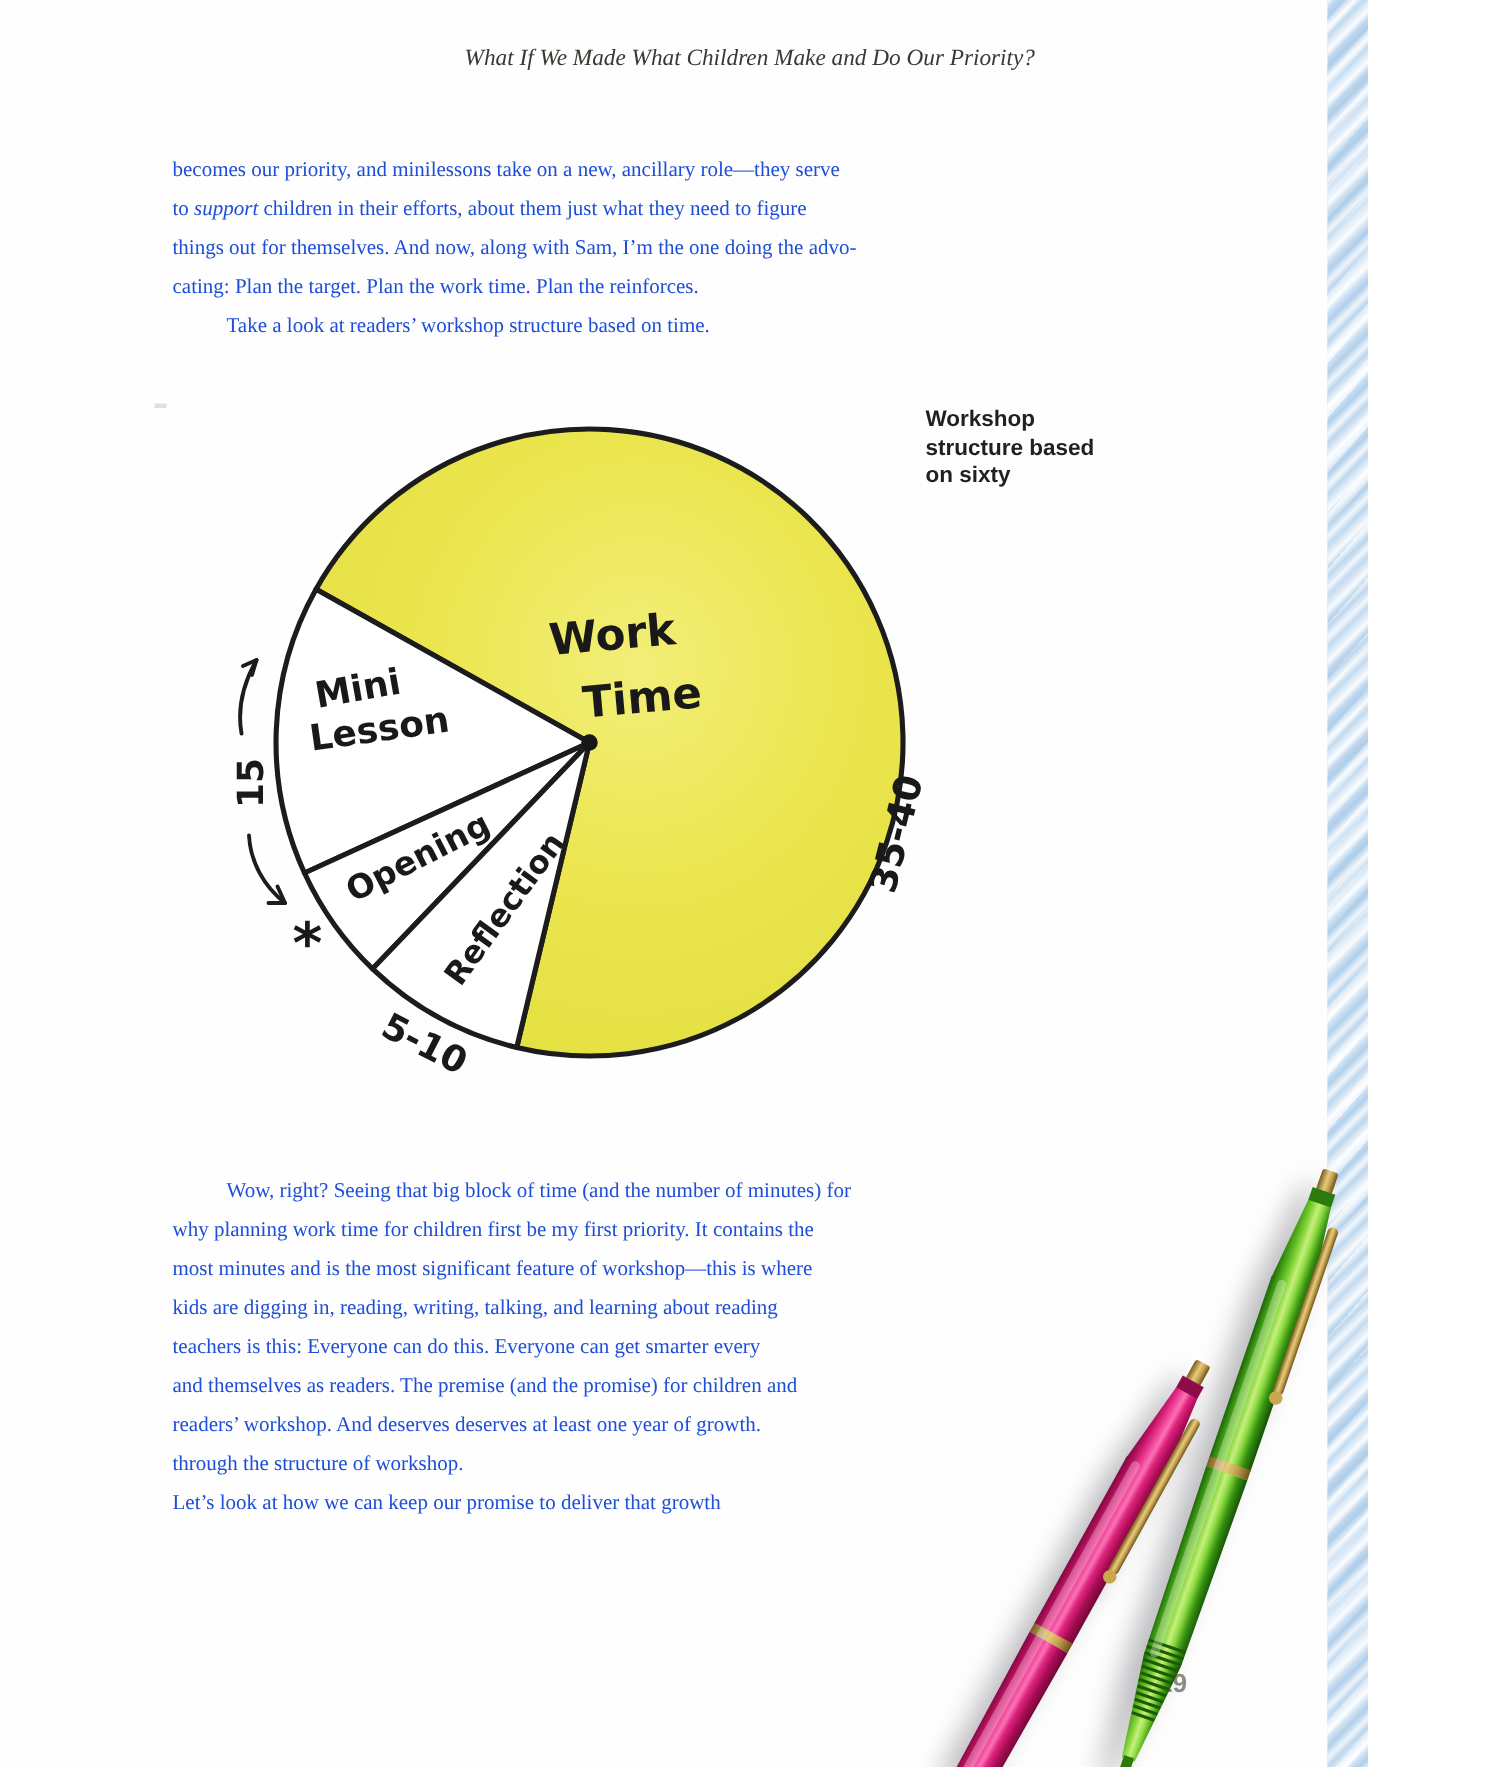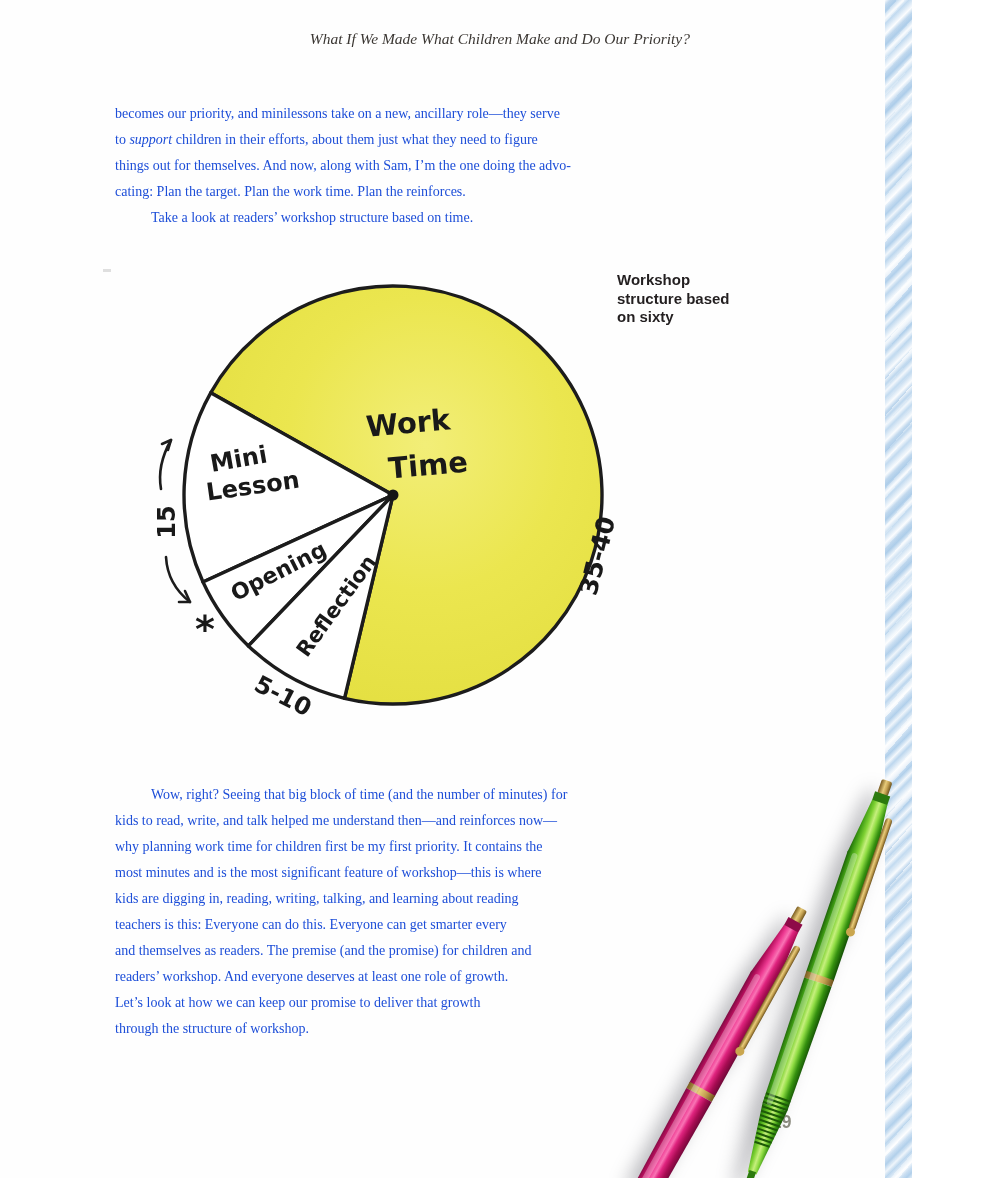--- a/index.html
+++ b/index.html
@@ -102,29 +102,28 @@
   </svg>
 
   <div class="caption">
     <div>Workshop</div>
     <div>structure based</div>
     <div>on sixty</div>
   </div>
 
   <div class="para para2">
     <div class="line indent">Wow, right? Seeing that big block of time (and the number of minutes) for</div>
-    <div class="line">kids to read, write, and talk helped me understand then—and reinforces now—</div>
     <div class="line">why planning work time for children first be my first priority. It contains the</div>
     <div class="line">most minutes and is the most significant feature of workshop—this is where</div>
     <div class="line">kids are digging in, reading, writing, talking, and learning about reading</div>
     <div class="line">teachers is this: Everyone can do this. Everyone can get smarter every</div>
     <div class="line">and themselves as readers. The premise (and the promise) for children and</div>
-    <div class="line">readers’ workshop. And everyone deserves at least one role of growth.</div>
+    <div class="line">readers’ workshop. And deserves deserves at least one year of growth.</div>
+    <div class="line">through the structure of workshop.</div>
     <div class="line">Let’s look at how we can keep our promise to deliver that growth</div>
-    <div class="line">through the structure of workshop.</div>
   </div>
 
   <div class="pagenum">29</div>
 
   <svg class="pens-svg" width="342" height="410" viewBox="0 0 342 410">
     <defs>
       <linearGradient id="gradBrass" x1="0" y1="0" x2="1" y2="0">
         <stop offset="0" stop-color="#7a5c20"></stop>
           <stop offset="0.45" stop-color="#e8cb7a"></stop>
         <stop offset="0.7" stop-color="#c3a050"></stop>

